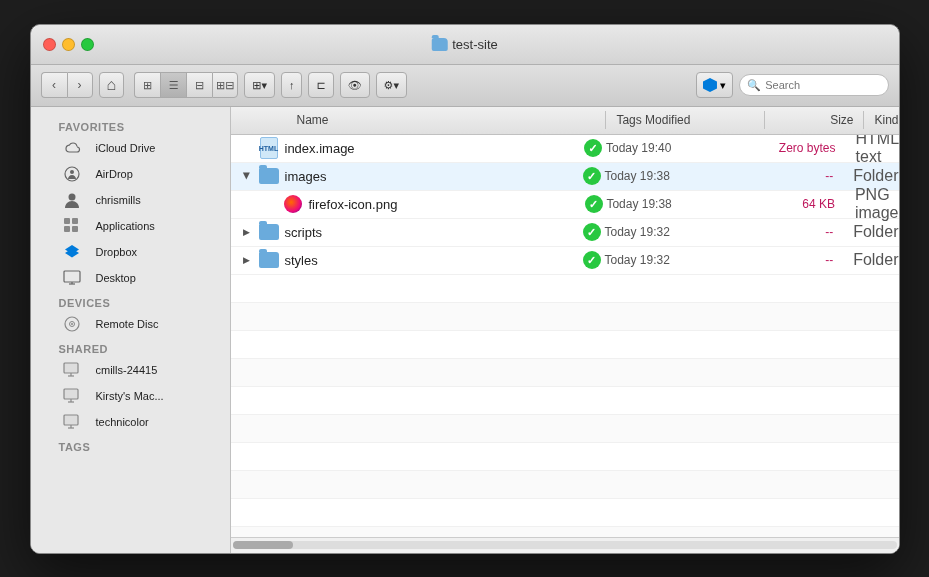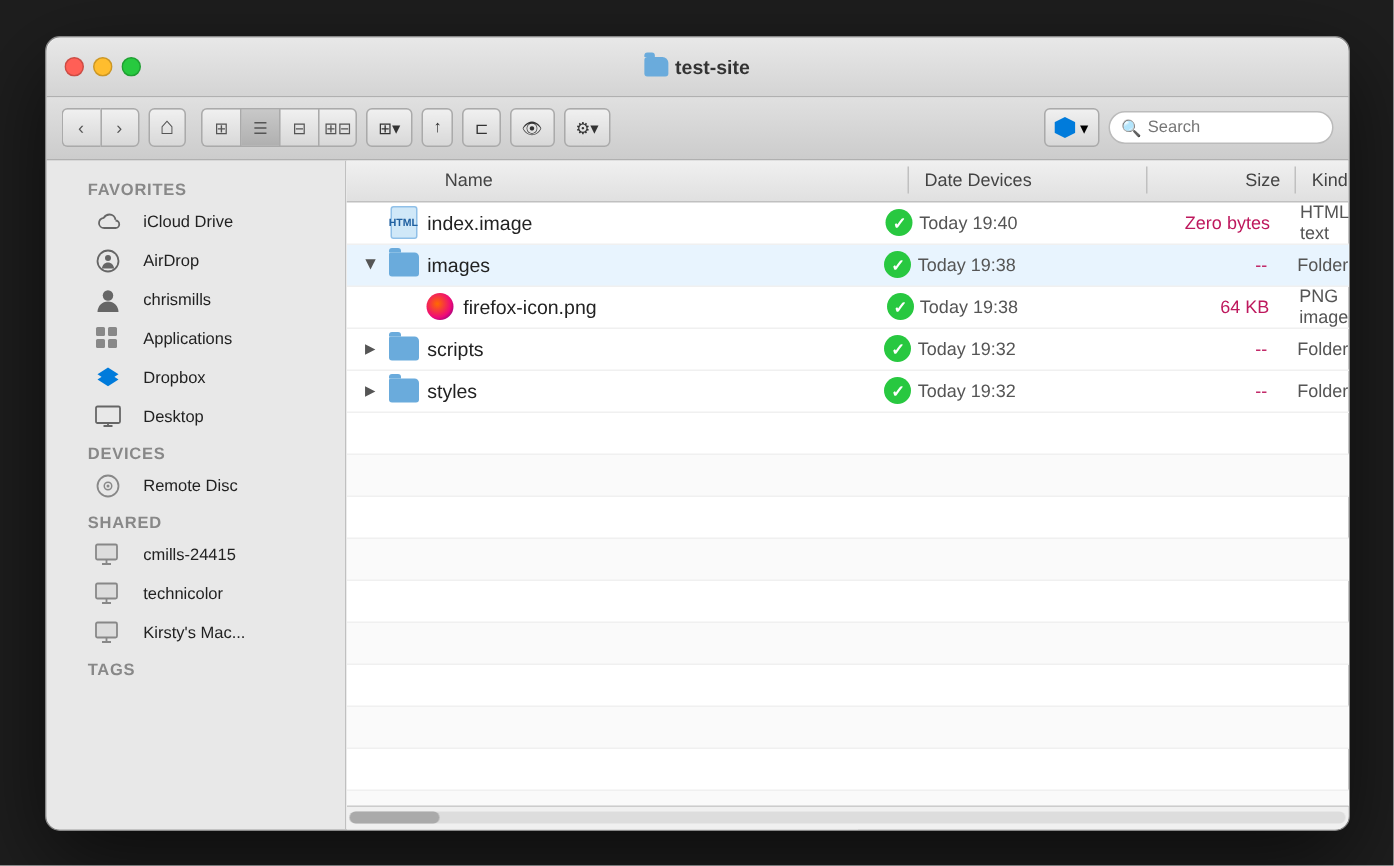--- a/index.html
+++ b/index.html
@@ -46,21 +46,21 @@
       border: 1px solid rgba(0,0,0,0.2);
     }
     .tl-close { background: #ff5f56; }
     .tl-min { background: #ffbd2e; }
     .tl-max { background: #27c93f; }
     .titlebar-title {
       position: absolute;
       left: 50%;
       transform: translateX(-50%);
       font-size: 13px;
-      font-weight: 700;
+      font-weight: 400;
       color: #333;
       display: flex;
       align-items: center;
       gap: 5px;
     }
     .folder-icon-title {
       width: 16px;
       height: 13px;
       background: #6aabdc;
       border-radius: 2px 4px 2px 2px;
@@ -321,21 +321,21 @@
       border-radius: 50%;
       display: flex;
       align-items: center;
       justify-content: center;
       color: white;
       font-size: 11px;
       font-weight: bold;
     }
     .file-date { width: 160px; color: #555; font-size: 12px; }
     .file-size { width: 100px; text-align: right; padding-right: 10px; color: #be185d; font-size: 12px; }
-    .file-kind { flex: 1; padding-left: 10px; color: #555; font-size: 12px; }
+    .file-kind { flex: 1; padding-left: 10px; color: #555; font-size: 16px; }
     .status-icon { width: 28px; display: flex; justify-content: center; }
     
     .scrollbar-area {
       height: 16px;
       background: #f0f0f0;
       border-top: 1px solid #ccc;
       display: flex;
       align-items: center;
       padding: 0 2px;
     }
@@ -523,43 +523,43 @@
       </div>
 
       <div class="sidebar-item">
         <div class="si-icon">
           <svg width="18" height="16" viewBox="0 0 18 16">
             <rect x="1" y="1" width="14" height="10" rx="1" fill="#ddd" stroke="#888" stroke-width="1.2"></rect>
             <line x1="5" y1="14" x2="11" y2="14" stroke="#888" stroke-width="1.2"></line>
             <line x1="8" y1="11" x2="8" y2="14" stroke="#888" stroke-width="1.2"></line>
           </svg>
         </div>
-        <span>technicolor</span>
+        <span>Kirsty's Mac...</span>
       </div>
 
       <div class="sidebar-item">
         <div class="si-icon">
           <svg width="18" height="16" viewBox="0 0 18 16">
             <rect x="1" y="1" width="14" height="10" rx="1" fill="#ddd" stroke="#888" stroke-width="1.2"></rect>
             <line x1="5" y1="14" x2="11" y2="14" stroke="#888" stroke-width="1.2"></line>
             <line x1="8" y1="11" x2="8" y2="14" stroke="#888" stroke-width="1.2"></line>
           </svg>
         </div>
-        <span>Kirsty's Mac...</span>
+        <span>technicolor</span>
       </div>
 
       <div class="sidebar-section-label">Tags</div>
     </div>
 
     <div class="content">
 
       <div class="column-header">
         <div class="col-name">Name</div>
         <div class="col-divider"></div>
-        <div class="col-date" style="padding-left:10px;">Date Devices</div>
+        <div class="col-date" style="padding-left:10px;">Tags Modified</div>
         <div class="col-divider"></div>
         <div class="col-size">Size</div>
         <div class="col-divider"></div>
         <div class="col-kind">Kind</div>
       </div>
 
       <div class="file-list">
 
         <div class="file-row">
           <div class="file-name-cell">

